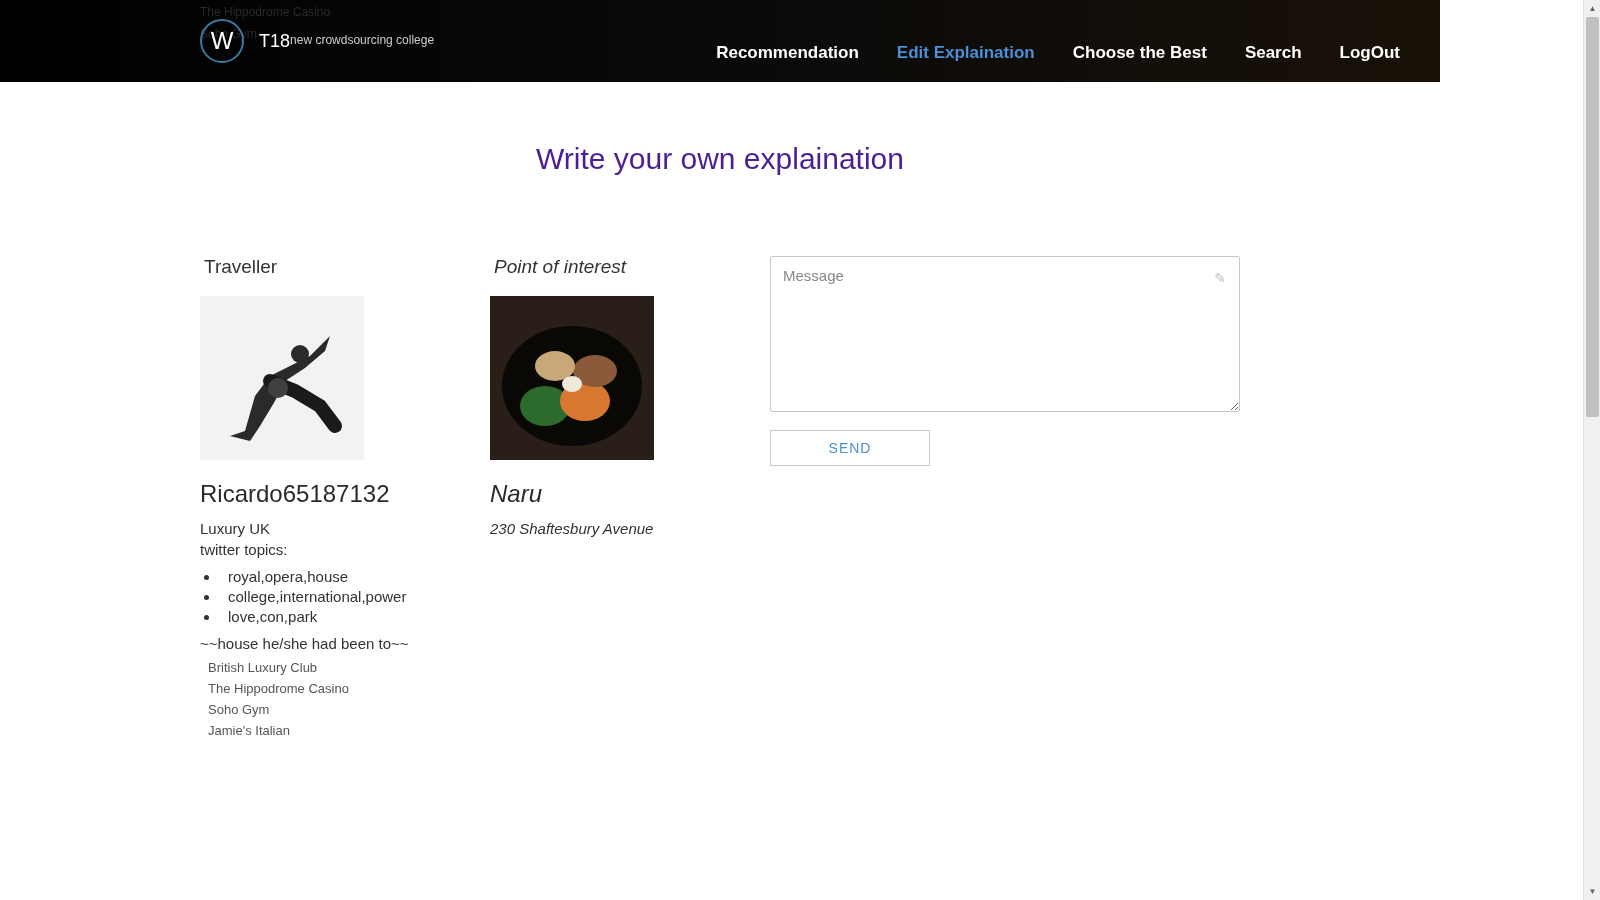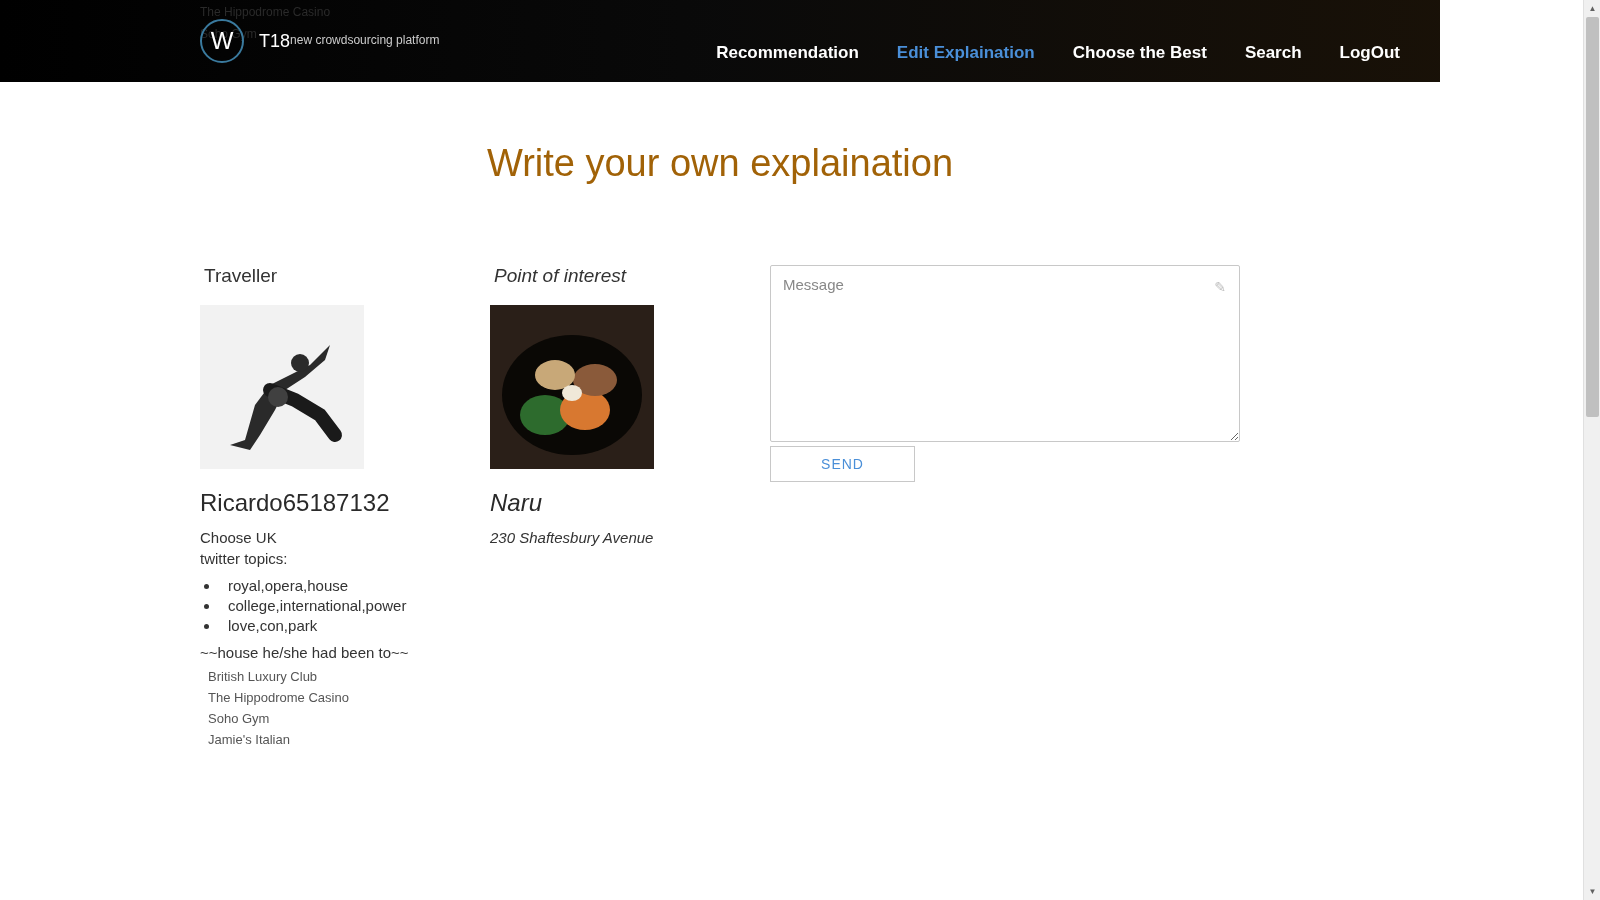--- a/index.html
+++ b/index.html
@@ -64,21 +64,21 @@
     .scrollbar-down { position: absolute; bottom: 0; }
     .scrollbar-thumb {
       position: absolute;
       top: 17px; left: 2px;
       width: 13px; height: 400px;
       background: #c0c0c0;
       border-radius: 2px;
     }
     
     .main { padding: 60px 200px 40px; }
-    .page-title { text-align: center; font-size: 38px; font-weight: 300; color: #a16207; margin-bottom: 80px; }
+    .page-title { text-align: center; font-size: 30px; font-weight: 300; color: #4c1d95; margin-bottom: 80px; }
     
     .content-row { display: flex; gap: 40px; }
     .col-traveller { width: 250px; }
     .col-poi { width: 240px; font-style: italic; }
     .col-message { flex: 1; }
     
     .section-label { font-size: 19px; font-weight: 400; color: #333; margin-bottom: 18px; margin-left: 4px; }
     
     .img-placeholder {
       width: 164px; height: 164px;
@@ -102,40 +102,41 @@
     
     .topics-list { list-style: disc; margin-left: 20px; margin-bottom: 10px; }
     .topics-list li { font-size: 15px; color: #333; margin-bottom: 3px; padding-left: 8px; }
     
     .places-label { font-size: 15px; color: #333; margin-bottom: 8px; }
     .places-list { margin-left: 8px; }
     .places-list div { font-size: 13px; color: #555; margin-bottom: 6px; }
     
     .message-wrap { position: relative; }
     .message-box {
-      width: 100%; height: 177px;
+      width: 100%; height: 156px;
       border: 1px solid #c8c8c8;
       border-radius: 2px;
       padding: 10px 40px 10px 12px;
       font-size: 15px;
       font-family: inherit;
       resize: vertical;
       color: #333;
     }
     .message-box::placeholder { color: #888; }
     .pencil-icon {
       position: absolute;
       top: 14px; right: 14px;
       color: #bbb;
       font-size: 14px;
       pointer-events: none;
     }
     
     .send-btn {
-      width: 145px; height: 36px;
+      margin-top: 14px;
+      width: 160px; height: 36px;
       background: #fff;
       border: 1px solid #c8c8c8;
       color: #4a8fd8;
       font-size: 14px;
       letter-spacing: 1px;
       cursor: pointer;
     }
   </style>
 </head>
 <body>
@@ -144,21 +145,21 @@
   <div class="ghost-text">
     <div>The Hippodrome Casino</div>
     <div>Soho Gym</div>
   </div>
   <div class="logo-group">
     <div class="logo-circle">
         <span>W</span>
       </div>
     <div class="logo-text">
       <span class="logo-title">T18</span>
-      <span class="logo-sub">new crowdsourcing platform</span>
+      <span class="logo-sub">new crowdsourcing college</span>
     </div>
   </div>
   <nav class="nav">
     <a>Recommendation</a>
     <a class="active">Edit Explaination</a>
     <a>Choose the Best</a>
     <a>Search</a>
     <a>LogOut</a>
   </nav>
 </div>
@@ -173,21 +174,21 @@
       <div class="img-placeholder img-dancer">
         <svg class="dancer-svg" viewBox="0 0 164 164">
           <rect width="164" height="164" fill="#f2f2f2"></rect>
           <path d="M 30 140 L 45 135 L 55 100 L 70 80 L 90 70 L 110 60 L 130 40 L 125 55 L 105 72 L 85 85 L 75 105 L 60 130 L 50 145 Z" fill="#2a2a2a"></path>
           <circle cx="100" cy="58" r="9" fill="#2a2a2a"></circle>
           <path d="M 70 85 L 95 95 L 120 110 L 135 130" stroke="#1a1a1a" stroke-width="14" fill="none" stroke-linecap="round"></path>
           <circle cx="78" cy="92" r="10" fill="#404040"></circle>
         </svg>
       </div>
       <div class="item-name">Ricardo65187132</div>
-      <div class="item-sub">Choose UK</div>
+      <div class="item-sub">Luxury UK</div>
       <div class="topics-label">twitter topics:</div>
       <ul class="topics-list">
         <li>royal,opera,house</li>
         <li>college,international,power</li>
         <li>love,con,park</li>
       </ul>
       <div class="places-label">~~house he/she had been to~~</div>
       <div class="places-list">
         <div>British Luxury Club</div>
         <div>The Hippodrome Casino</div>

